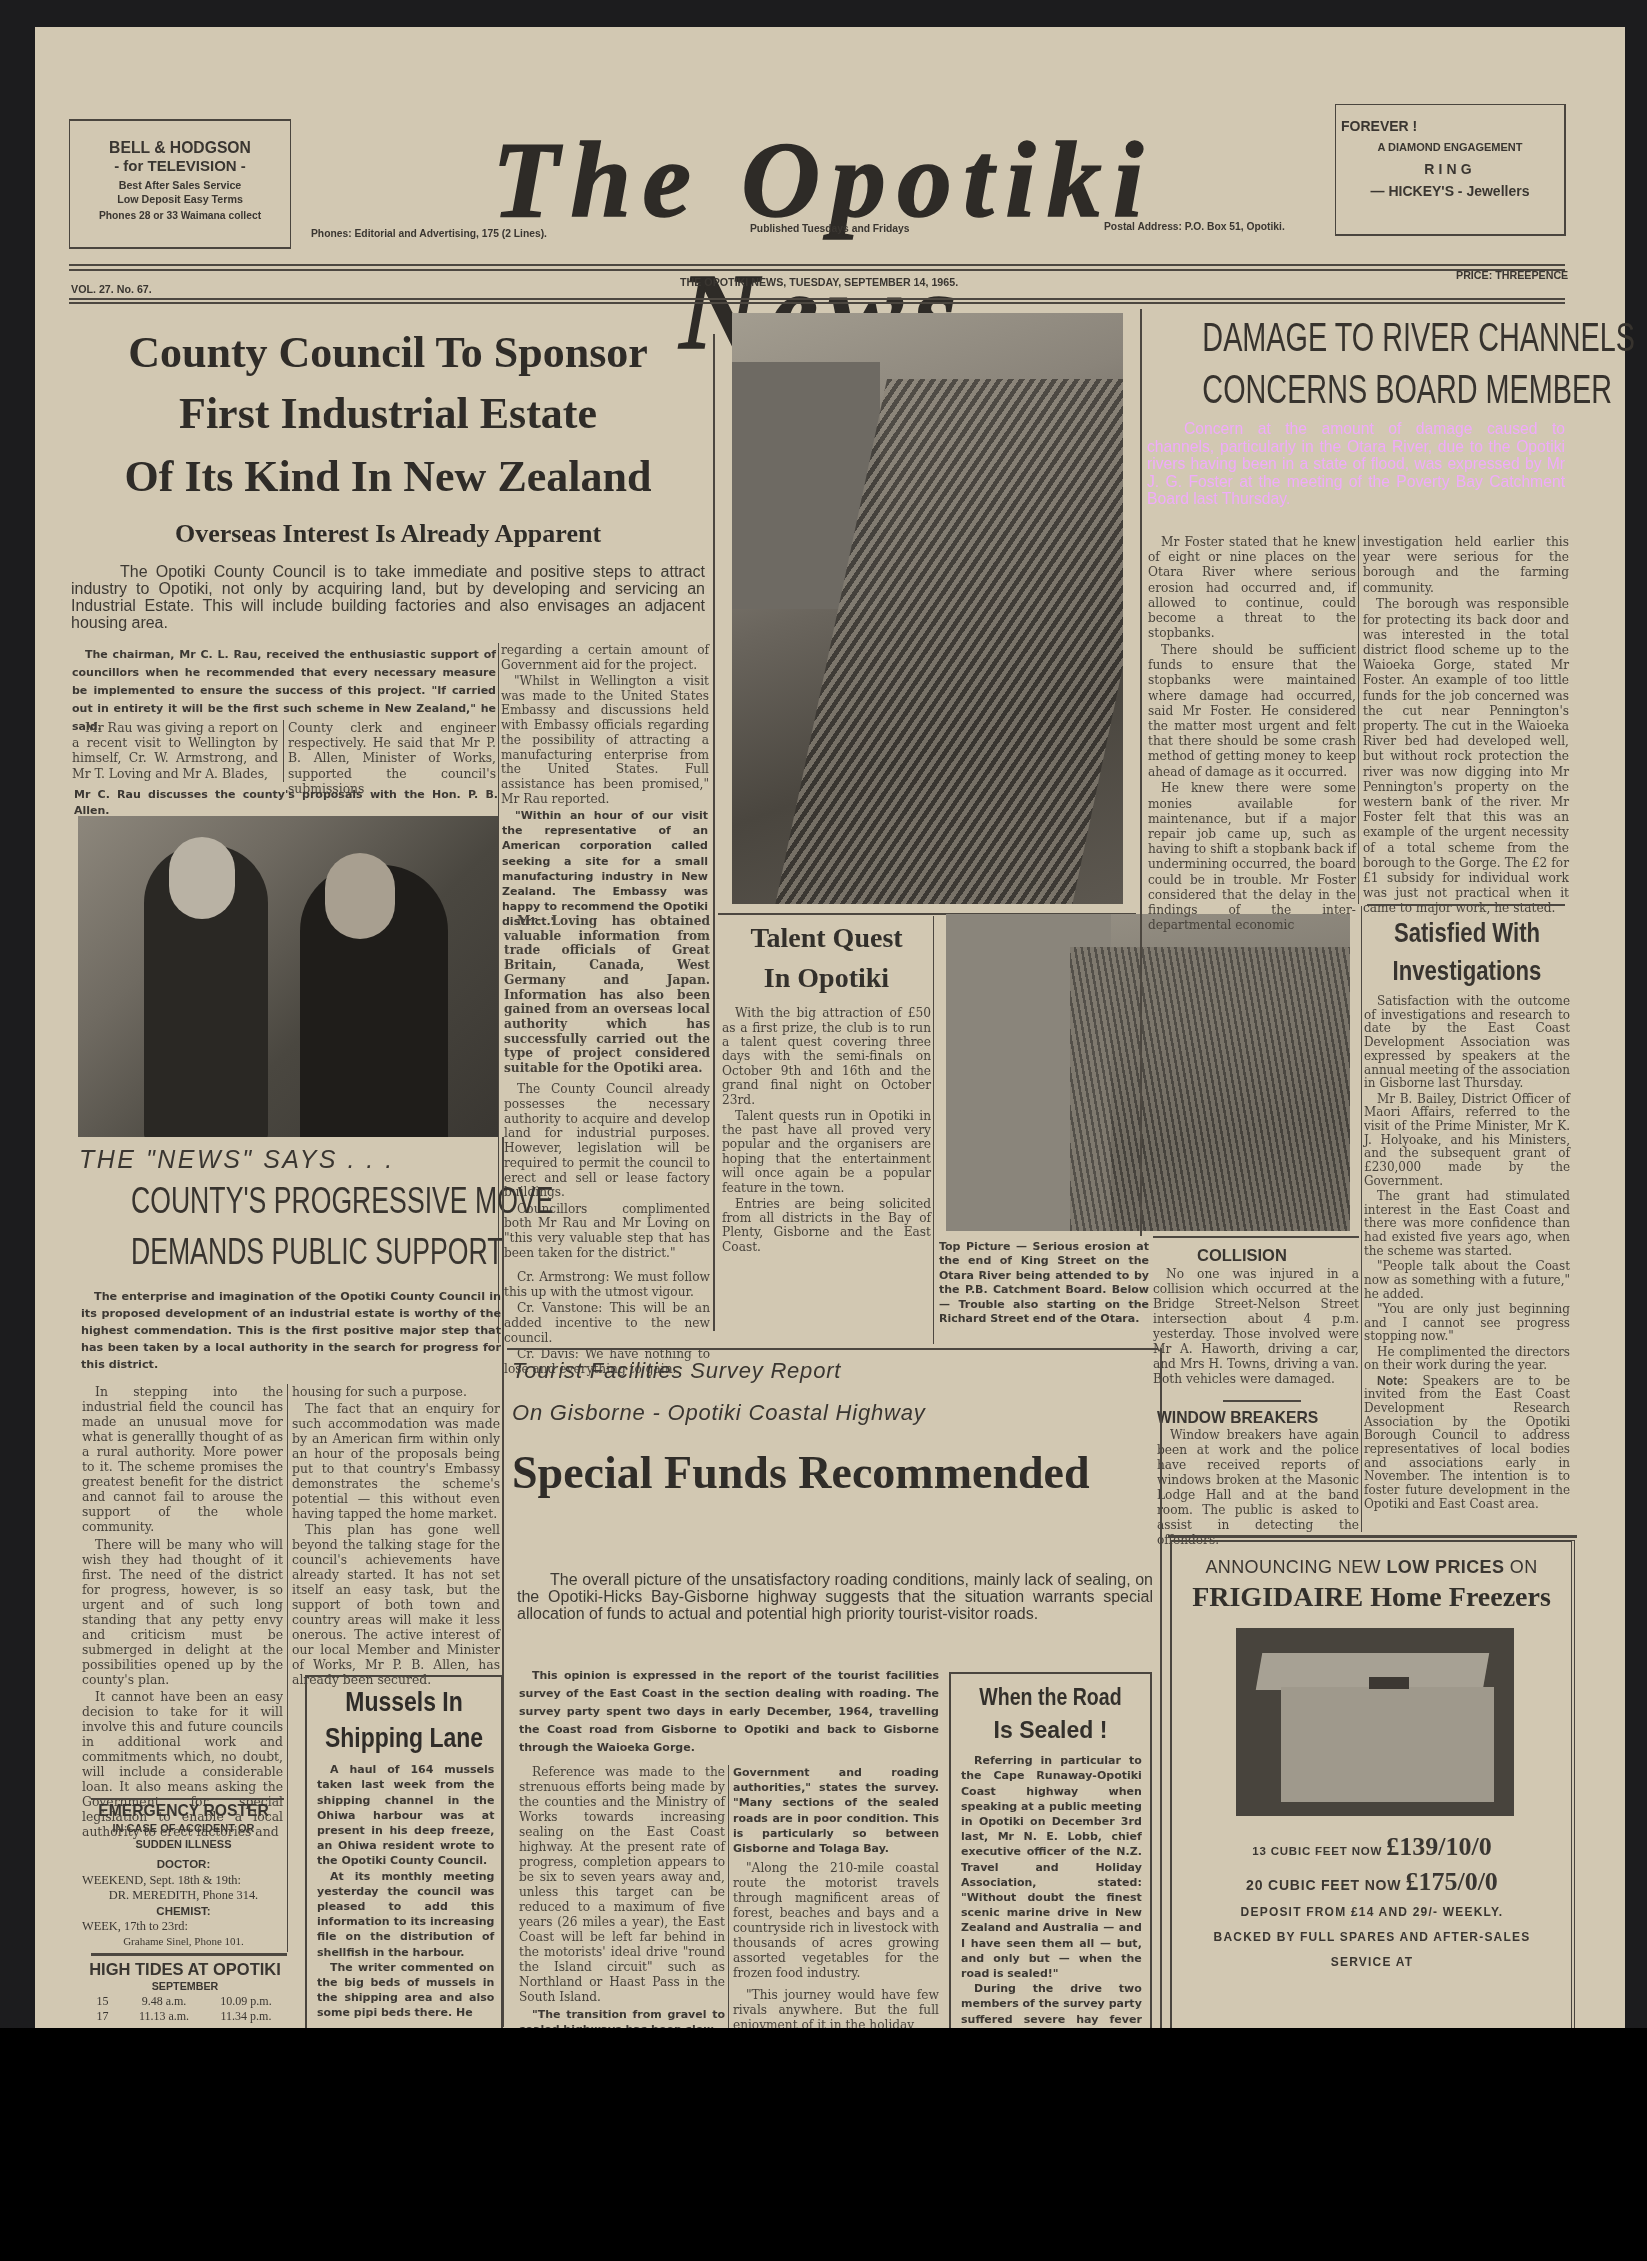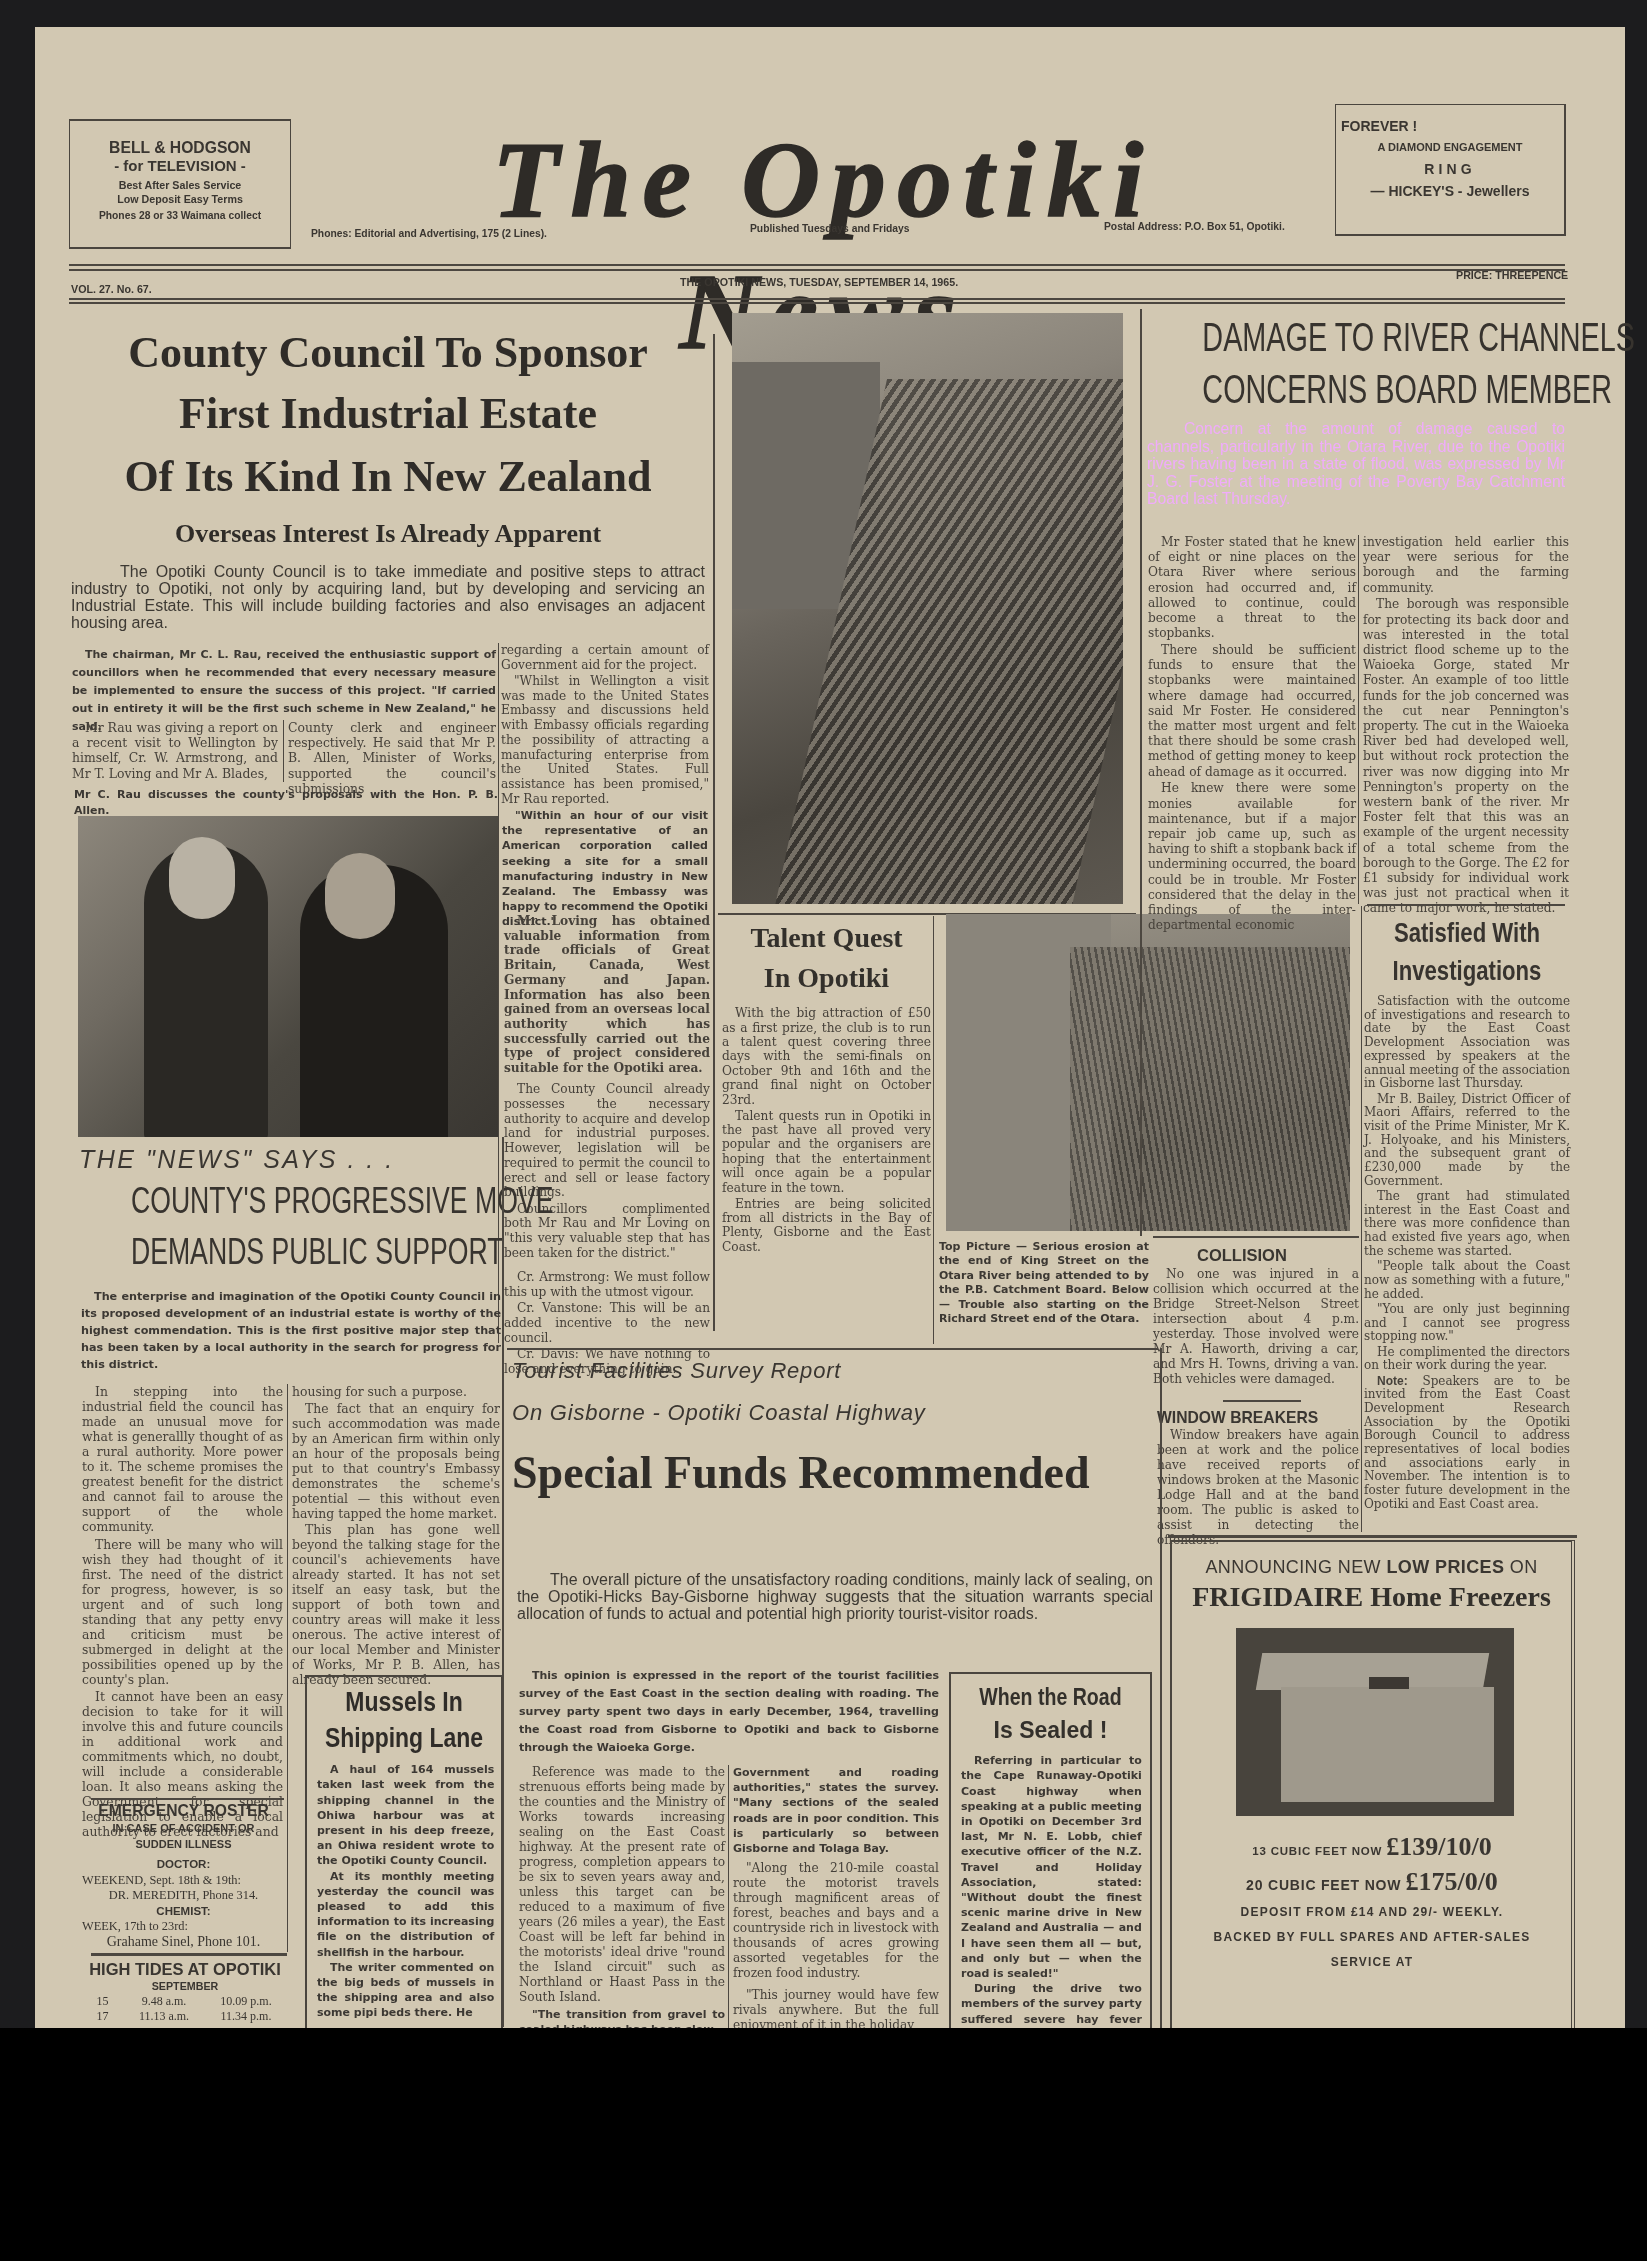--- a/index.html
+++ b/index.html
@@ -124,21 +124,21 @@
 <div class="hrule" style="left:91px;top:1798px;width:193px;"></div>
 <div class="abs center" style="left:82px;top:1801px;width:203px;">
   <div class="sans" style="font-weight:bold;font-size:15.7px;line-height:20px;">EMERGENCY ROSTER</div>
   <div class="sans" style="font-weight:bold;font-size:11px;line-height:15.7px;">IN CASE OF ACCIDENT OR</div>
   <div class="sans" style="font-weight:bold;font-size:11px;line-height:15.7px;">SUDDEN ILLNESS</div>
   <div class="sans" style="font-weight:bold;font-size:11.5px;line-height:18px;margin-top:2.5px;">DOCTOR:</div>
   <div class="serif" style="font-size:12.4px;line-height:15px;text-align:left;">WEEKEND, Sept. 18th &amp; 19th:</div>
   <div class="serif" style="font-size:12.4px;line-height:15px;">DR. MEREDITH, Phone 314.</div>
   <div class="sans" style="font-weight:bold;font-size:11.5px;line-height:16.5px;">CHEMIST:</div>
   <div class="serif" style="font-size:12.4px;line-height:15px;text-align:left;">WEEK, 17th to 23rd:</div>
-  <div class="serif" style="font-size:14px;line-height:15px;">Grahame Sinel, Phone 101.</div>
+  <div class="serif" style="font-size:11px;line-height:15px;">Grahame Sinel, Phone 101.</div>
 </div>
 <div class="hrule" style="left:91px;top:1953px;width:196px;height:2.5px;"></div>
 <div class="abs center" style="left:82px;top:1959px;width:206px;">
   <div class="sans" style="font-weight:bold;font-size:16.5px;line-height:20px;">HIGH TIDES AT OPOTIKI</div>
   <div class="sans" style="font-weight:bold;font-size:10.7px;line-height:15px;">SEPTEMBER</div>
   <div class="serif" style="display:flex;font-size:12px;line-height:15px;">
     <span style="width:41px;">15</span>
     <span style="width:82px;">9.48 a.m.</span>
     <span style="width:82px;">10.09 p.m.</span>
   </div>

